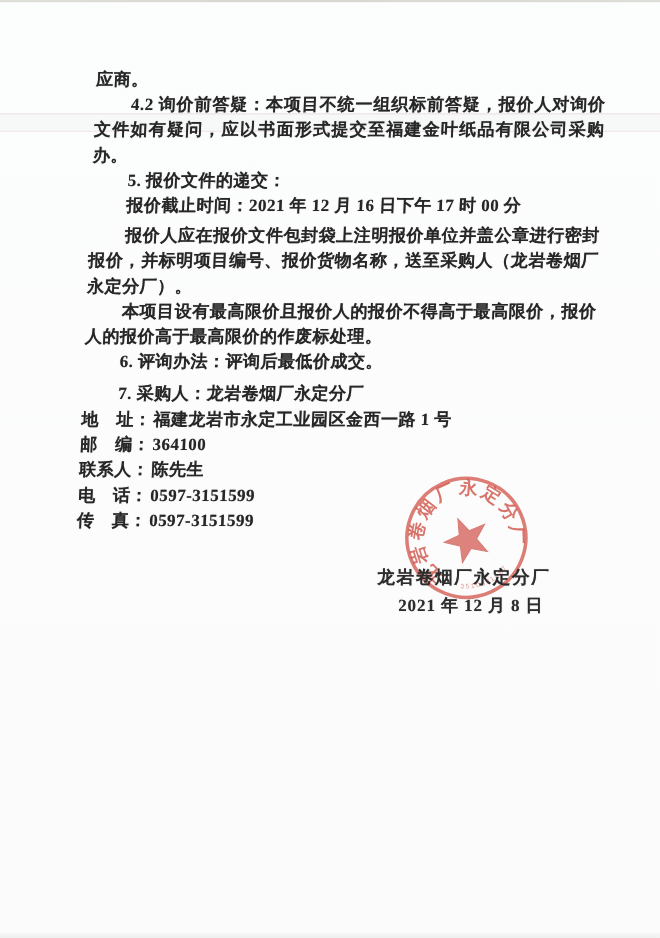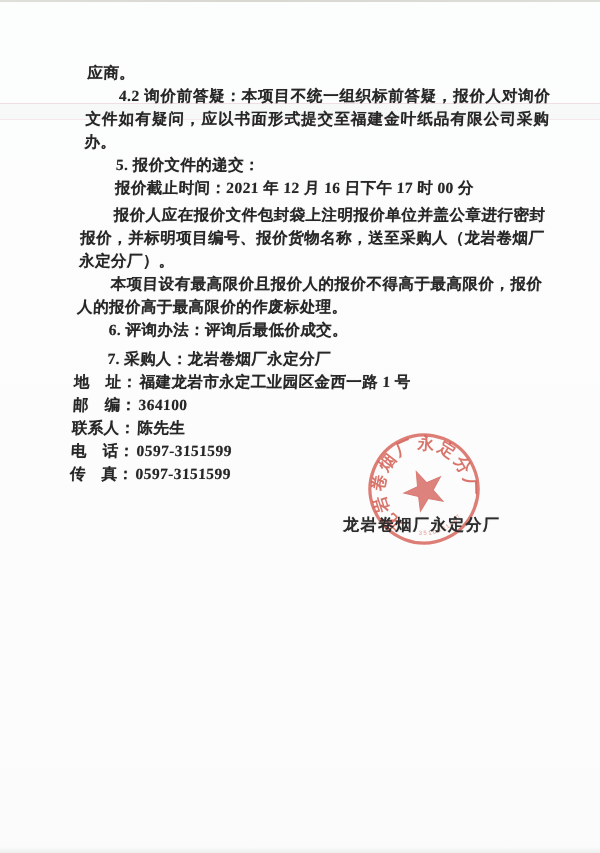--- a/index.html
+++ b/index.html
@@ -114,16 +114,17 @@
         <textPath href="#ringTopArc" startOffset="50%" text-anchor="middle">龙岩卷烟厂永定分厂</textPath>
       </text>
       <text class="stamp-serial-text" fill="#e0877f" opacity="0.9">
         <textPath href="#ringBottomArc" startOffset="50%" text-anchor="middle">3510001487</textPath>
       </text>
     </g>
   </svg>
 
   <div class="signature-block">
     <div class="signature-org">龙岩卷烟厂永定分厂</div>
+    <div class="signature-date">2021 年 12 月 8 日</div>
   </div>
 
   <div class="scan-bottom-edge"></div>
 </div>
 
 </body></html>

